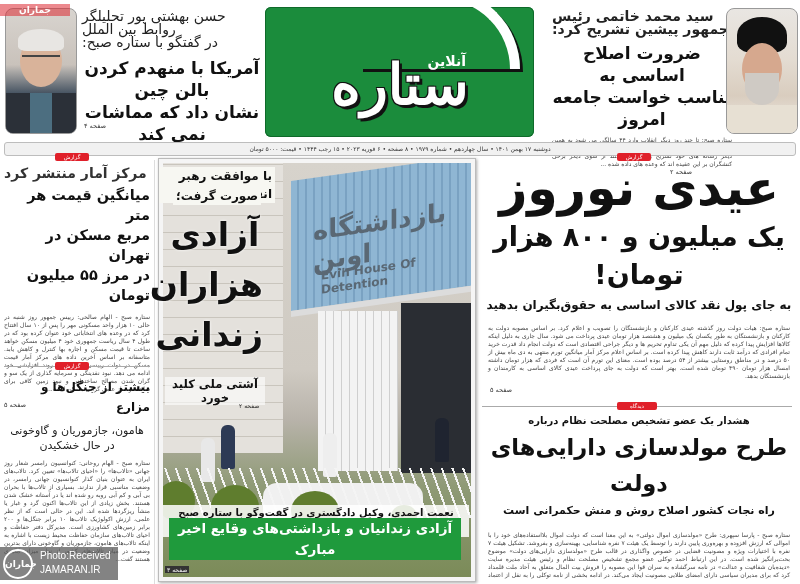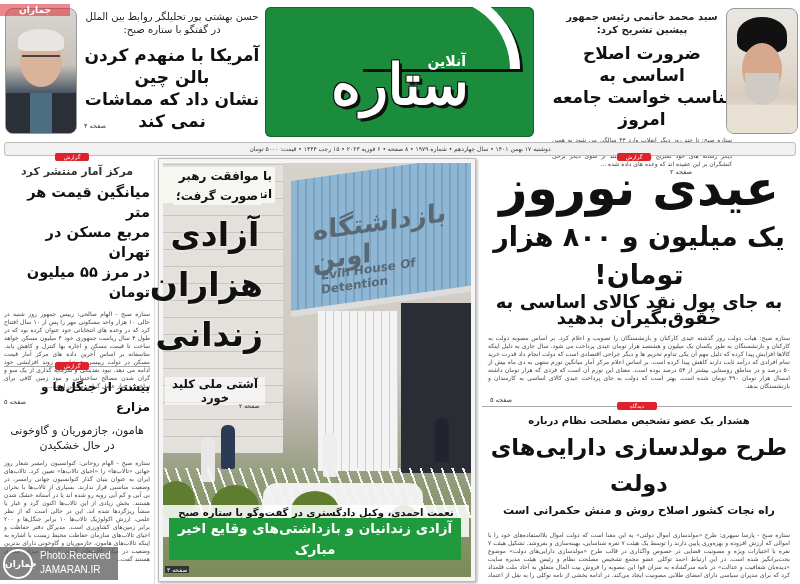--- a/index.html
+++ b/index.html
@@ -23,21 +23,21 @@
   .pl-face { left:14px; top:26px; width:42px; height:52px; background:#d9b39a; }
   .pl-hair { left:12px; top:20px; width:46px; height:22px; background:#e8e6e3; border-radius:50% 50% 20% 20%; }
   .pl-glasses { position:absolute; left:16px; top:46px; width:38px; height:6px; border-top:2px solid #444; }
   .pl-coat { position:absolute; left:0; top:84px; width:70px; height:40px; background:#2b3038; }
   .pl-shirt { position:absolute; left:24px; top:84px; width:22px; height:40px; background:#4c6e80; }
   .pr-turban { position:absolute; left:10px; top:8px; width:50px; height:36px; background:#111; border-radius:50% 50% 30% 30%; }
   .pr-face { left:15px; top:34px; width:40px; height:52px; background:#d6a88e; }
   .pr-beard { position:absolute; left:18px; top:64px; width:34px; height:32px; background:#cfcac4; border-radius:0 0 50% 50%; }
   .pr-robe { position:absolute; left:0; top:96px; width:70px; height:28px; background:#e7e0d3; }
 
-  .lead-kicker { font-size:10px; color:#222; text-align:center; line-height:13px; }
+  .lead-kicker { font-size:14px; color:#222; text-align:left; line-height:13px; }
   .lead-head { font-weight:bold; font-size:17px; line-height:22px; text-align:center; color:#111; }
   .small-body { font-size:6px; line-height:8px; color:#444; text-align:justify; }
   .page-ref { font-size:6.5px; color:#333; }
 
   .logo {
     position:absolute; left:265px; top:7px; width:269px; height:130px;
     background:#1b8c3c; border-radius:6px;
     box-shadow:0 0 0 1px #0f6a2a inset;
     overflow:hidden;
   }
@@ -61,21 +61,21 @@
     font-size:6px; line-height:12px; text-align:center; color:#333;
   }
 
   .tag {
     position:absolute; height:8px; background:#e0202a; color:#fff;
     font-size:5.5px; line-height:8px; text-align:center; border-radius:2px;
   }
   .col-border { position:absolute; left:154px; top:160px; width:1px; height:424px; background:#ddd; }
   .rule { position:absolute; height:1px; background:#aaa; }
 
-  .kicker-sm { font-size:11px; font-weight:bold; color:#333; text-align:center; }
+  .kicker-sm { font-size:14px; font-weight:bold; color:#333; text-align:left; }
   .head-md { font-weight:bold; font-size:14.5px; line-height:20px; color:#111; }
   .sub-md { font-size:11px; line-height:15px; text-align:center; color:#222; }
 
   
   .photo-frame {
     position:absolute; left:158px; top:158px; width:316px; height:422px;
     background:#f5f5f5; border:1px solid #bbb; box-shadow:1px 1px 3px #aaa;
   }
   .photo {
     position:absolute; left:4px; top:4px; width:308px; height:414px; overflow:hidden;
@@ -256,21 +256,21 @@
   <div class="caption-kicker rtl">نعمت احمدی، وکیل دادگستری در گفت‌وگو با ستاره صبح تشریح کرد:</div>
   <div class="caption-head rtl">آزادی زندانیان و بازداشتی‌های وقایع اخیر مبارک</div>
   <div class="caption-page rtl">صفحه ۳</div>
 </div>
 
 <div class="tag" style="left:617px; top:153px; width:34px;">گزارش</div>
 
 <div class="abs rtl" style="left:482px; top:160px; width:314px;">
   <div class="big-head" style="font-size:49px; line-height:58px;">عیدی نوروز</div>
   <div class="big-head" style="font-size:27px; line-height:38px;">یک میلیون و ۸۰۰ هزار تومان!</div>
-  <div class="big-head" style="font-size:18px; line-height:16px;">به جای پول نقد کالای اساسی به حقوق‌بگیران بدهید</div>
+  <div class="big-head" style="font-size:12px; line-height:22px;">به جای پول نقد کالای اساسی به حقوق‌بگیران بدهید</div>
   <div style="height:8px"></div>
   <div class="small-body" style="height:56px; overflow:hidden; padding:0 6px;">ستاره صبح: هیات دولت روز گذشته عیدی کارکنان و بازنشستگان را تصویب و اعلام کرد. بر اساس مصوبه دولت به کارکنان و بازنشستگان به طور یکسان یک میلیون و هشتصد هزار تومان عیدی پرداخت می شود. سال جاری به دلیل اینکه کالاها افزایش پیدا کرده که دلیل مهم آن یکی تداوم تحریم ها و دیگر جراحی اقتصادی است که دولت انجام داد قدرت خرید تمام افرادی که درآمد ثابت دارند کاهش پیدا کرده است. بر اساس اعلام مرکز آمار میانگین تورم منتهی به دی ماه بیش از ۵۰ درصد و در مناطق روستایی بیشتر از ۵۴ درصد بوده است. معنای این تورم آن است که فردی که هزار تومان داشته امسال هزار تومان ۴۹۰ تومان شده است. بهتر است که دولت به جای پرداخت عیدی کالای اساسی به کارمندان و بازنشستگان بدهد.</div>
   <div class="page-ref" style="text-align:left; padding-left:8px; margin-top:6px;">صفحه ۵</div>
 </div>
 
 <div class="rule" style="left:482px; top:406px; width:310px;"></div>
 <div class="tag" style="left:617px; top:402px; width:40px;">دیدگاه</div>
 
 <div class="abs rtl" style="left:482px; top:413px; width:314px;">
   <div class="big-head" style="font-size:10px; line-height:16px;">هشدار یک عضو تشخیص مصلحت نظام درباره</div>

